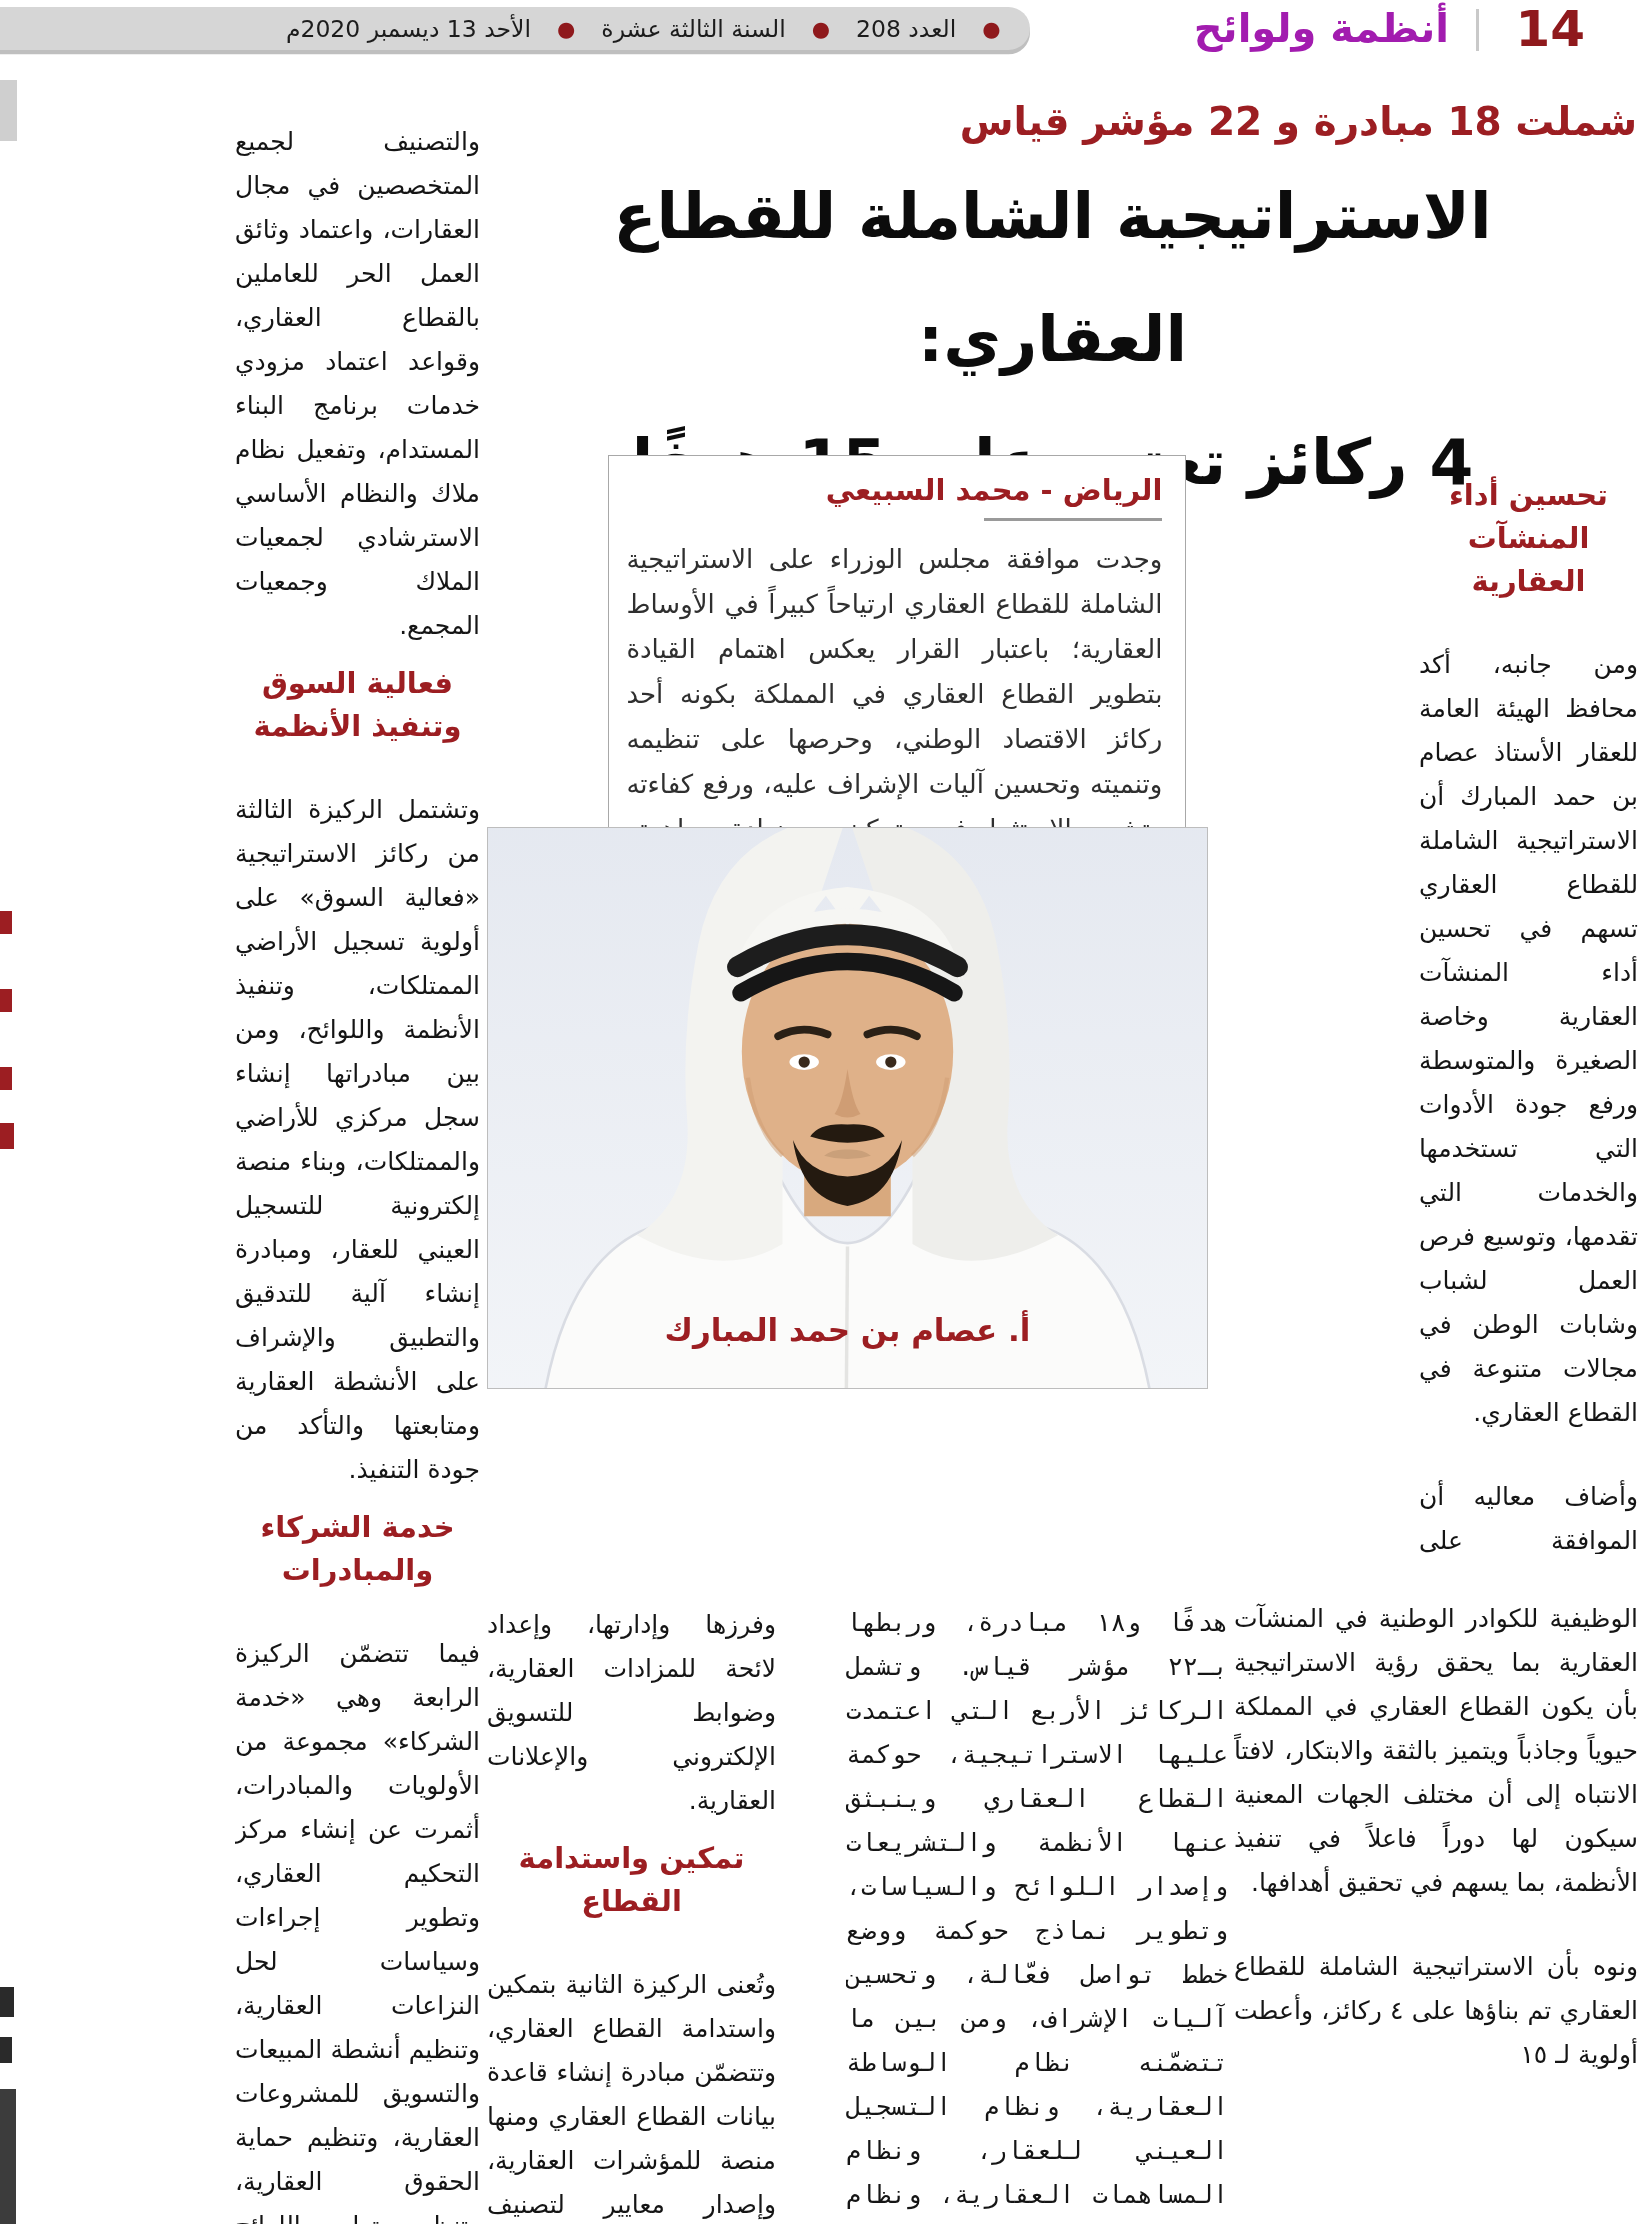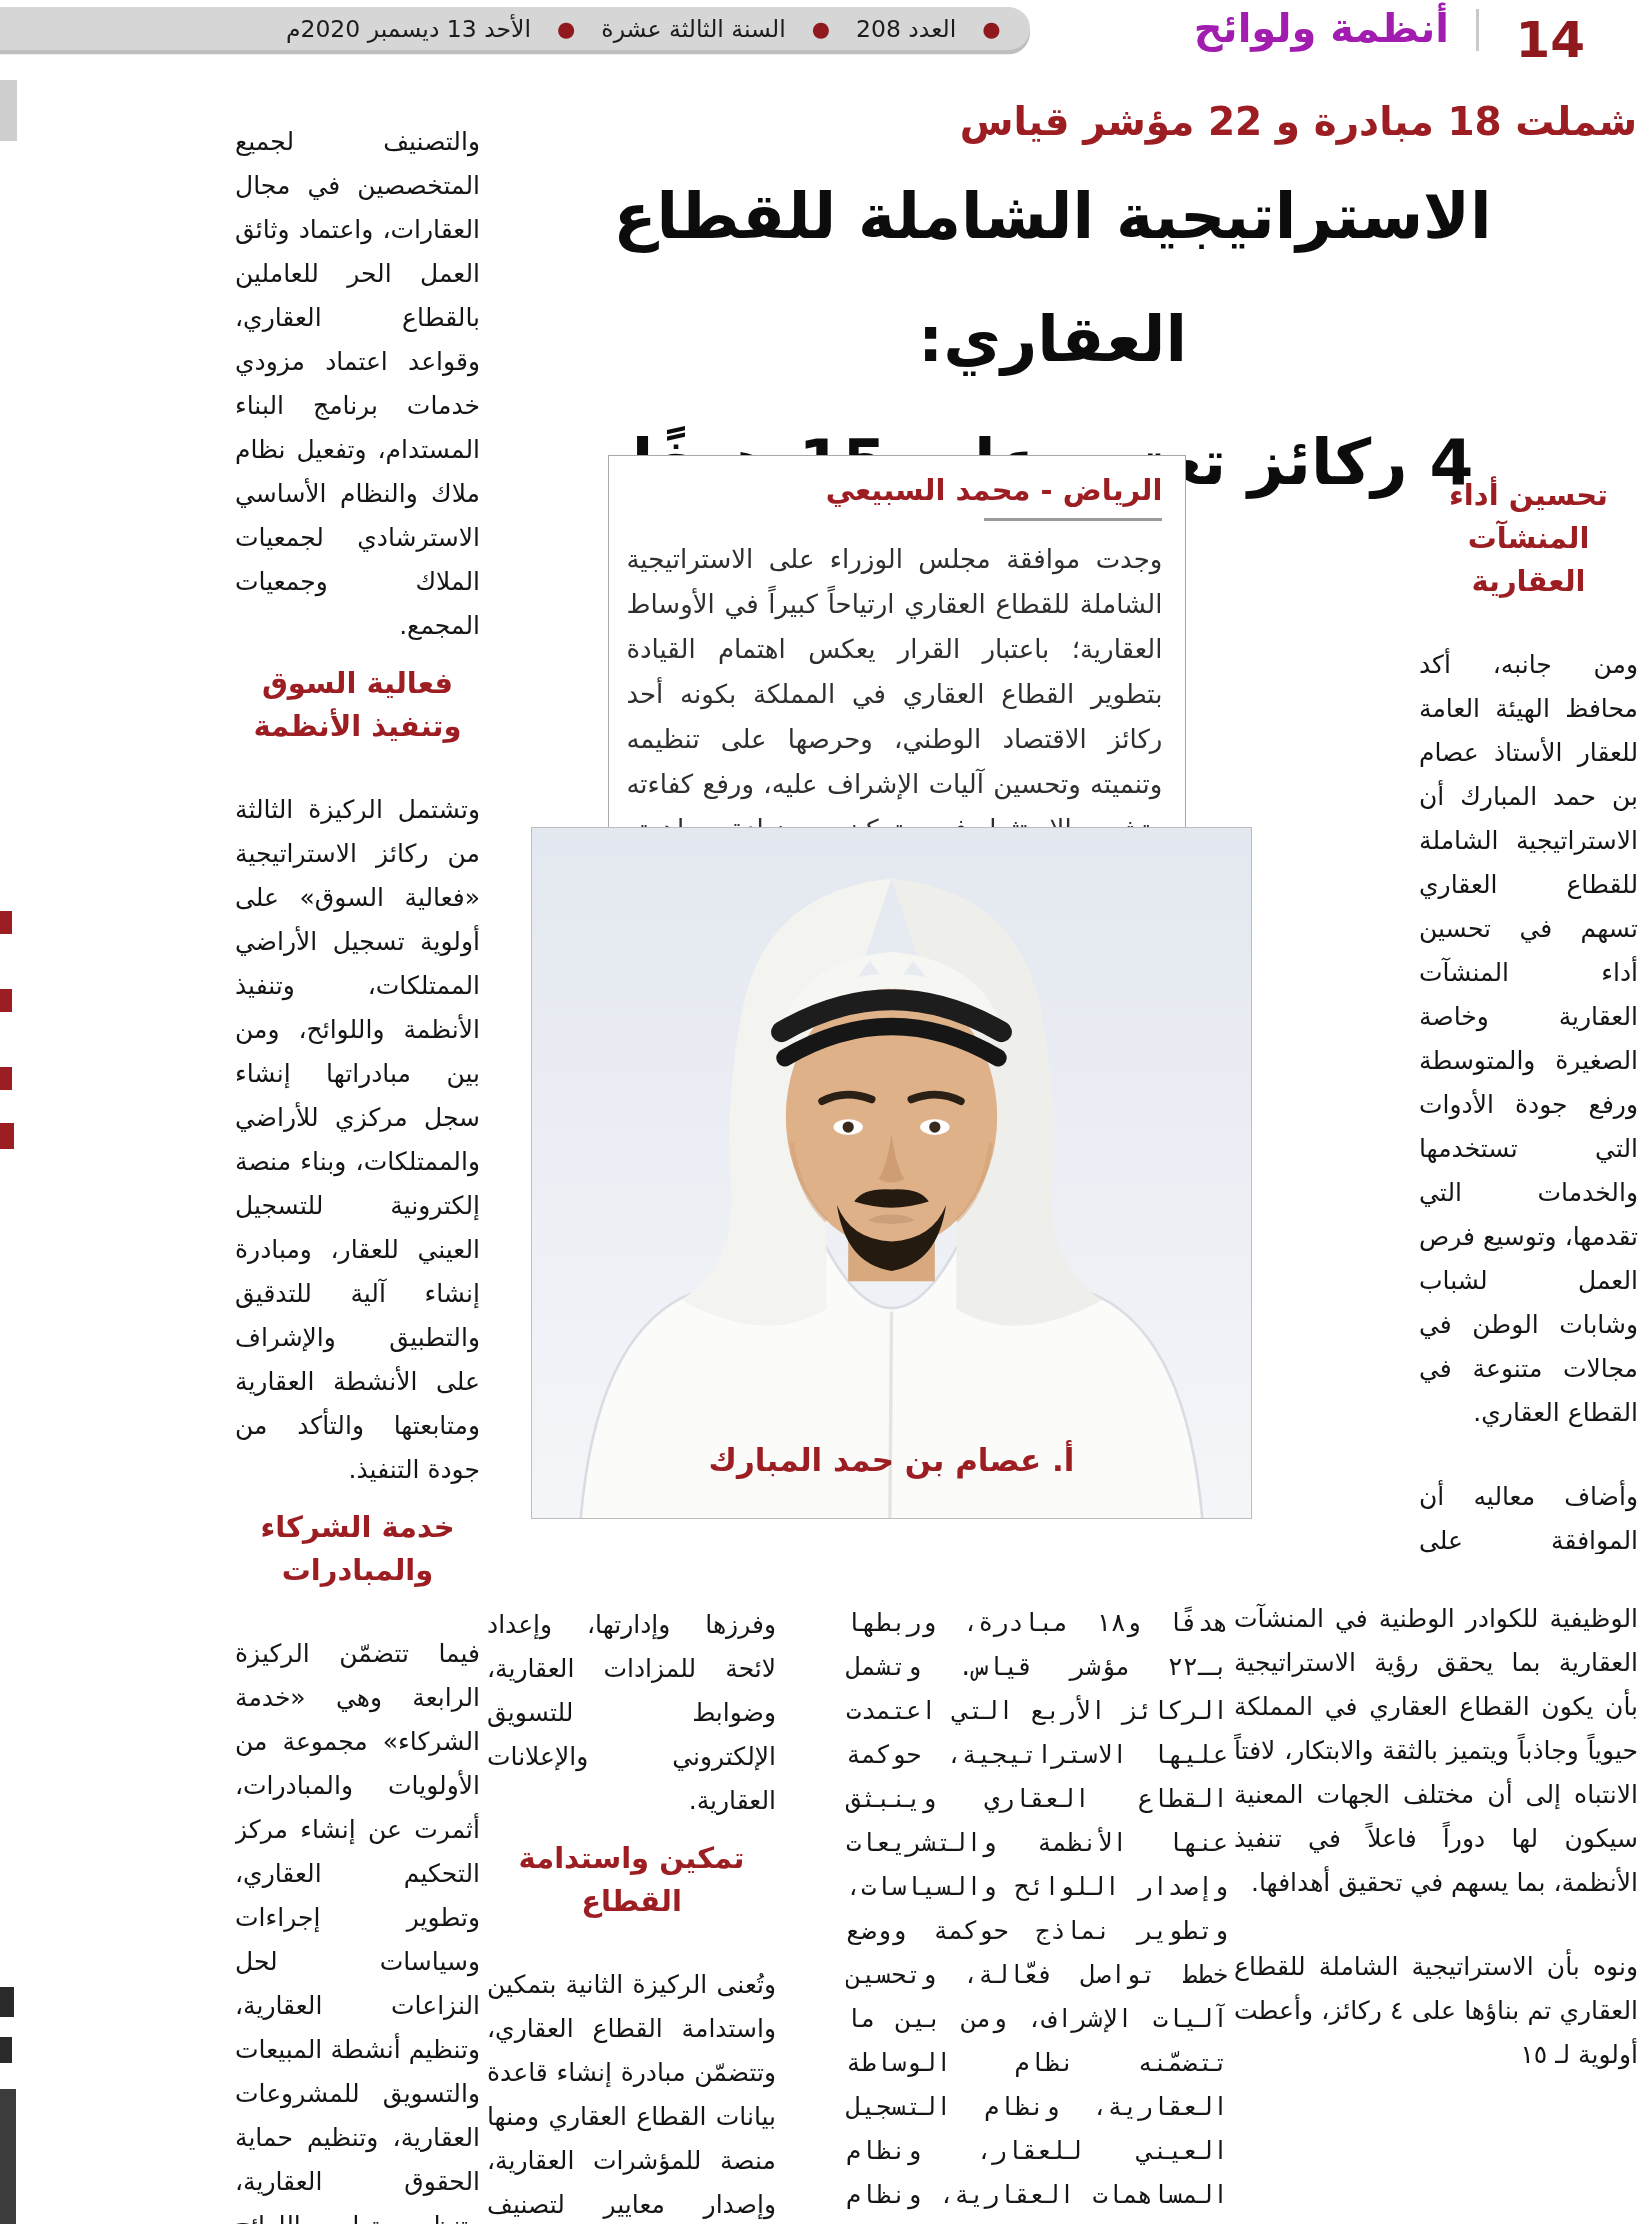--- a/index.html
+++ b/index.html
@@ -14,21 +14,21 @@
   html,body{background:#ffffff;}
   .page{
     position:relative;width:1651px;height:2225px;overflow:hidden;
     direction:rtl;background:#fff;
     font-family:"DejaVu Sans", sans-serif;
     color:var(--text-black);
   }
   
   .page-num{
     position:absolute;top:0px;right:66px;
-    font-size:50px;font-weight:bold;color:var(--page-number-red);margin-top:11px;
+    font-size:50px;font-weight:bold;color:var(--page-number-red);
   }
   .hdr-divider{
     position:absolute;top:8.7px;right:172px;width:3.5px;height:42px;background:#c9c9c9;
   }
   .section-title{
     position:absolute;top:5.2px;right:202px;
     font-size:40px;font-weight:bold;color:#a21caf;letter-spacing:0;
   }
   .meta-bar{
     position:absolute;top:7px;left:0;width:1030px;height:43px;
@@ -55,22 +55,22 @@
   .lead-box{
     position:absolute;left:608px;top:455px;width:578px;height:422px;
     border:1.7px solid var(--border-gray);
     padding:17.4px 22.6px 7px 17.4px;overflow:hidden;background:#fff;
   }
   .byline{font-size:29px;font-weight:bold;color:var(--accent-red);text-align:right;}
   .byline-rule{width:178px;height:3.5px;background:#9a9a9a;margin:10.4px 0 15.6px;}
   .lead{font-size:26px;line-height:45px;color:var(--lead-gray);text-align:justify;}
   
   .photo{
-    position:absolute;left:487px;top:827px;width:721px;height:692px;
-    border:1.7px solid #bdbdbd;overflow:hidden;background:#e9ecf2;margin-left:44px;
+    position:absolute;left:487px;top:827px;width:721px;height:562px;
+    border:1.7px solid #bdbdbd;overflow:hidden;background:#e9ecf2;
   }
   .photo svg{display:block;width:100%;height:100%;}
   .photo-caption{
     position:absolute;left:0;right:0;bottom:40px;text-align:center;
     font-size:31px;font-weight:bold;color:var(--accent-red);
   }
   
   .body-text{font-size:25px;line-height:44px;text-align:justify;color:var(--text-black);margin-top:40px;}
   .red-heading{
     font-size:29px;line-height:43px;font-weight:bold;color:var(--accent-red);

